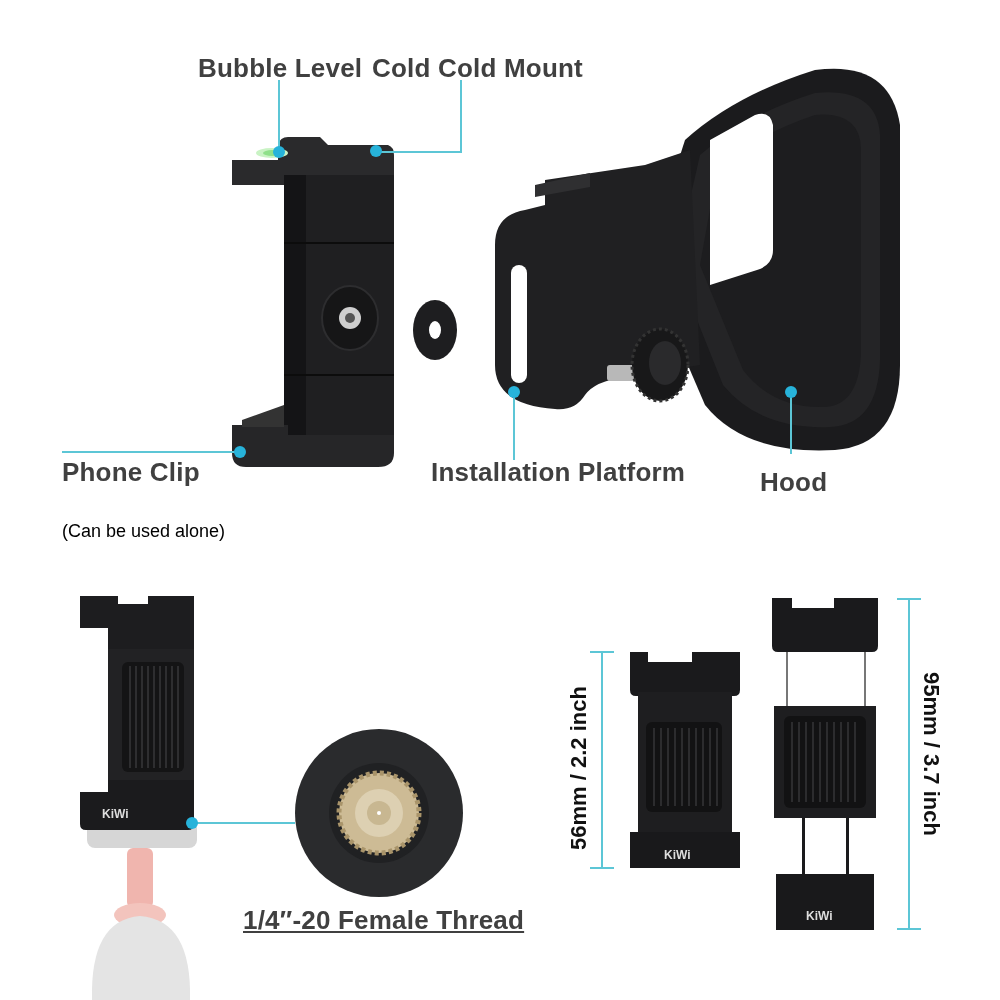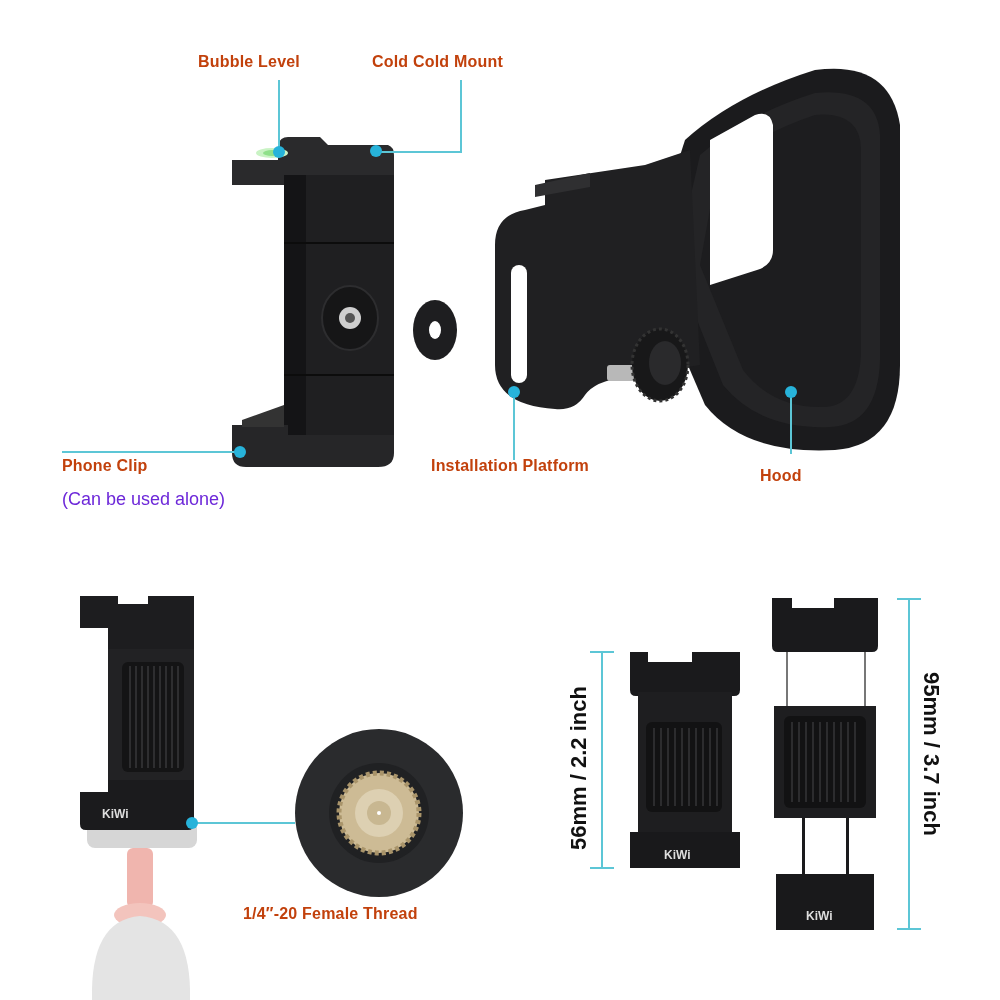--- a/index.html
+++ b/index.html
@@ -1,18 +1,18 @@
 <!DOCTYPE html>
 <html><head>
 <meta charset="utf-8">
 <style>
   html,body{margin:0;padding:0;background:#ffffff;}
   body{width:1000px;height:1000px;position:relative;overflow:hidden;font-family:"Liberation Sans","DejaVu Sans",sans-serif;color:#111;}
-  .label{position:absolute;font-weight:bold;font-size:16px;color:#c2410c;white-space:nowrap;letter-spacing:0.2px;}
-  .sub{position:absolute;font-size:18px;color:#6d28d9;white-space:nowrap;}
+  .label{position:absolute;font-weight:bold;font-size:26px;color:#404040;white-space:nowrap;letter-spacing:0.2px;}
+  .sub{position:absolute;font-size:18px;color:#000000;white-space:nowrap;margin-top:32px;}
   .line{position:absolute;background:#5cc6d6;}
   .dot{position:absolute;width:12px;height:12px;border-radius:50%;background:#27b3da;margin:-6px 0 0 -6px;}
   .vlabel{position:absolute;font-weight:bold;font-size:22px;color:#111;white-space:nowrap;transform-origin:0 0;}
   svg{position:absolute;overflow:visible;}
 </style>
 </head>
 <body>
 
 <svg style="left:228px;top:135px;" width="170" height="335" viewBox="0 0 170 335">
 
@@ -112,21 +112,21 @@
 
 <svg style="left:294px;top:728px;" width="170" height="170" viewBox="0 0 170 170">
   <circle cx="85" cy="85" r="84" fill="#2a2b2d"></circle>
   <circle cx="85" cy="85" r="50" fill="#202123"></circle>
   <circle cx="85" cy="85" r="40" fill="#cdbb95" stroke="#a9946a" stroke-width="5" stroke-dasharray="4 3"></circle>
   <circle cx="85" cy="85" r="24" fill="#ddd0b2"></circle>
   <circle cx="85" cy="85" r="12" fill="#c8b791"></circle>
   <circle cx="85" cy="85" r="2" fill="#ffffff"></circle>
 </svg>
 
-<div class="label" style="left:243px;top:905px;">1/4″-20 Female Thread</div>
+<div class="label" style="left:243px;top:905px;text-decoration:underline;">1/4″-20 Female Thread</div>
 
 <svg style="left:630px;top:652px;" width="110" height="218" viewBox="0 0 110 218">
   <path d="M0,0 L18,0 L18,10 L62,10 L62,0 L110,0 L110,38 Q110,44 104,44 L6,44 Q0,44 0,38 Z" fill="#1a1a1c"></path>
   <rect x="8" y="40" width="94" height="140" fill="#1e1e20"></rect>
   <rect x="16" y="70" width="76" height="90" rx="6" fill="#121213"></rect>
   <g stroke="#2c2c2e" stroke-width="2">
     <line x1="24" y1="76" x2="24" y2="154"></line>
       <line x1="31" y1="76" x2="31" y2="154"></line>
     <line x1="38" y1="76" x2="38" y2="154"></line>
       <line x1="45" y1="76" x2="45" y2="154"></line>

